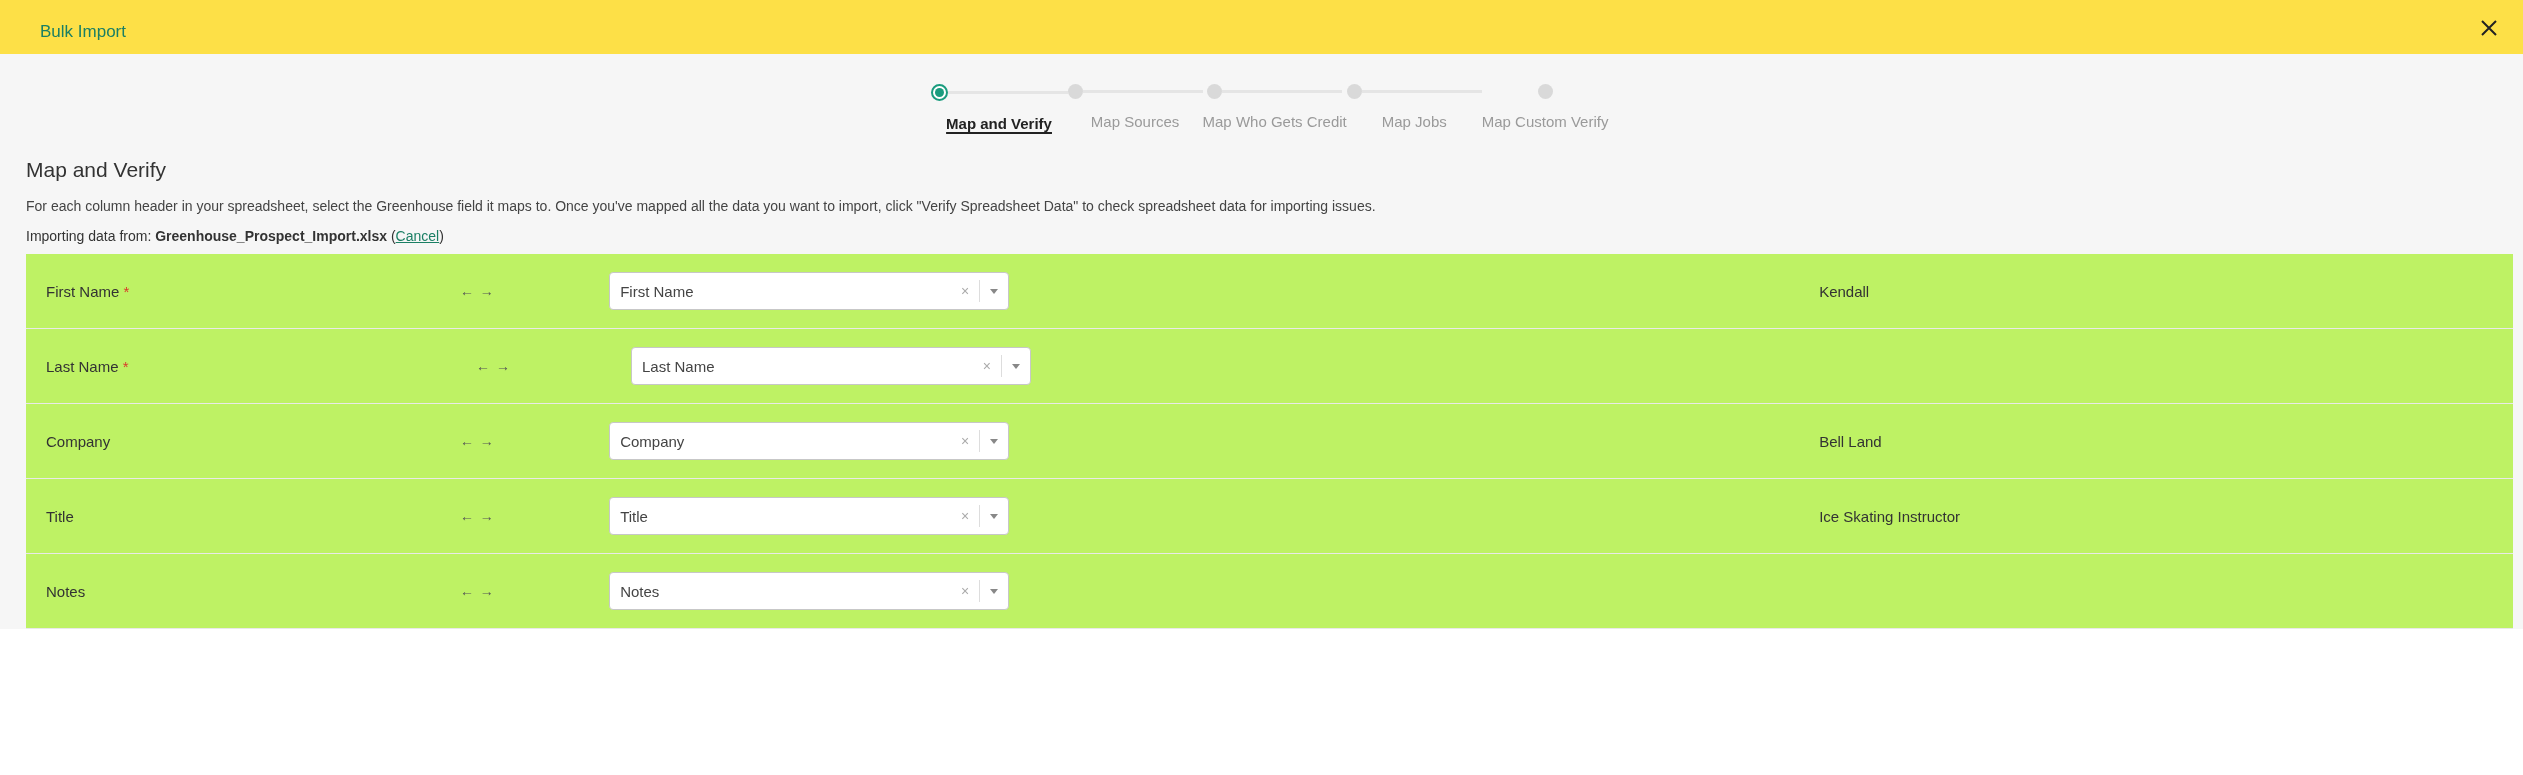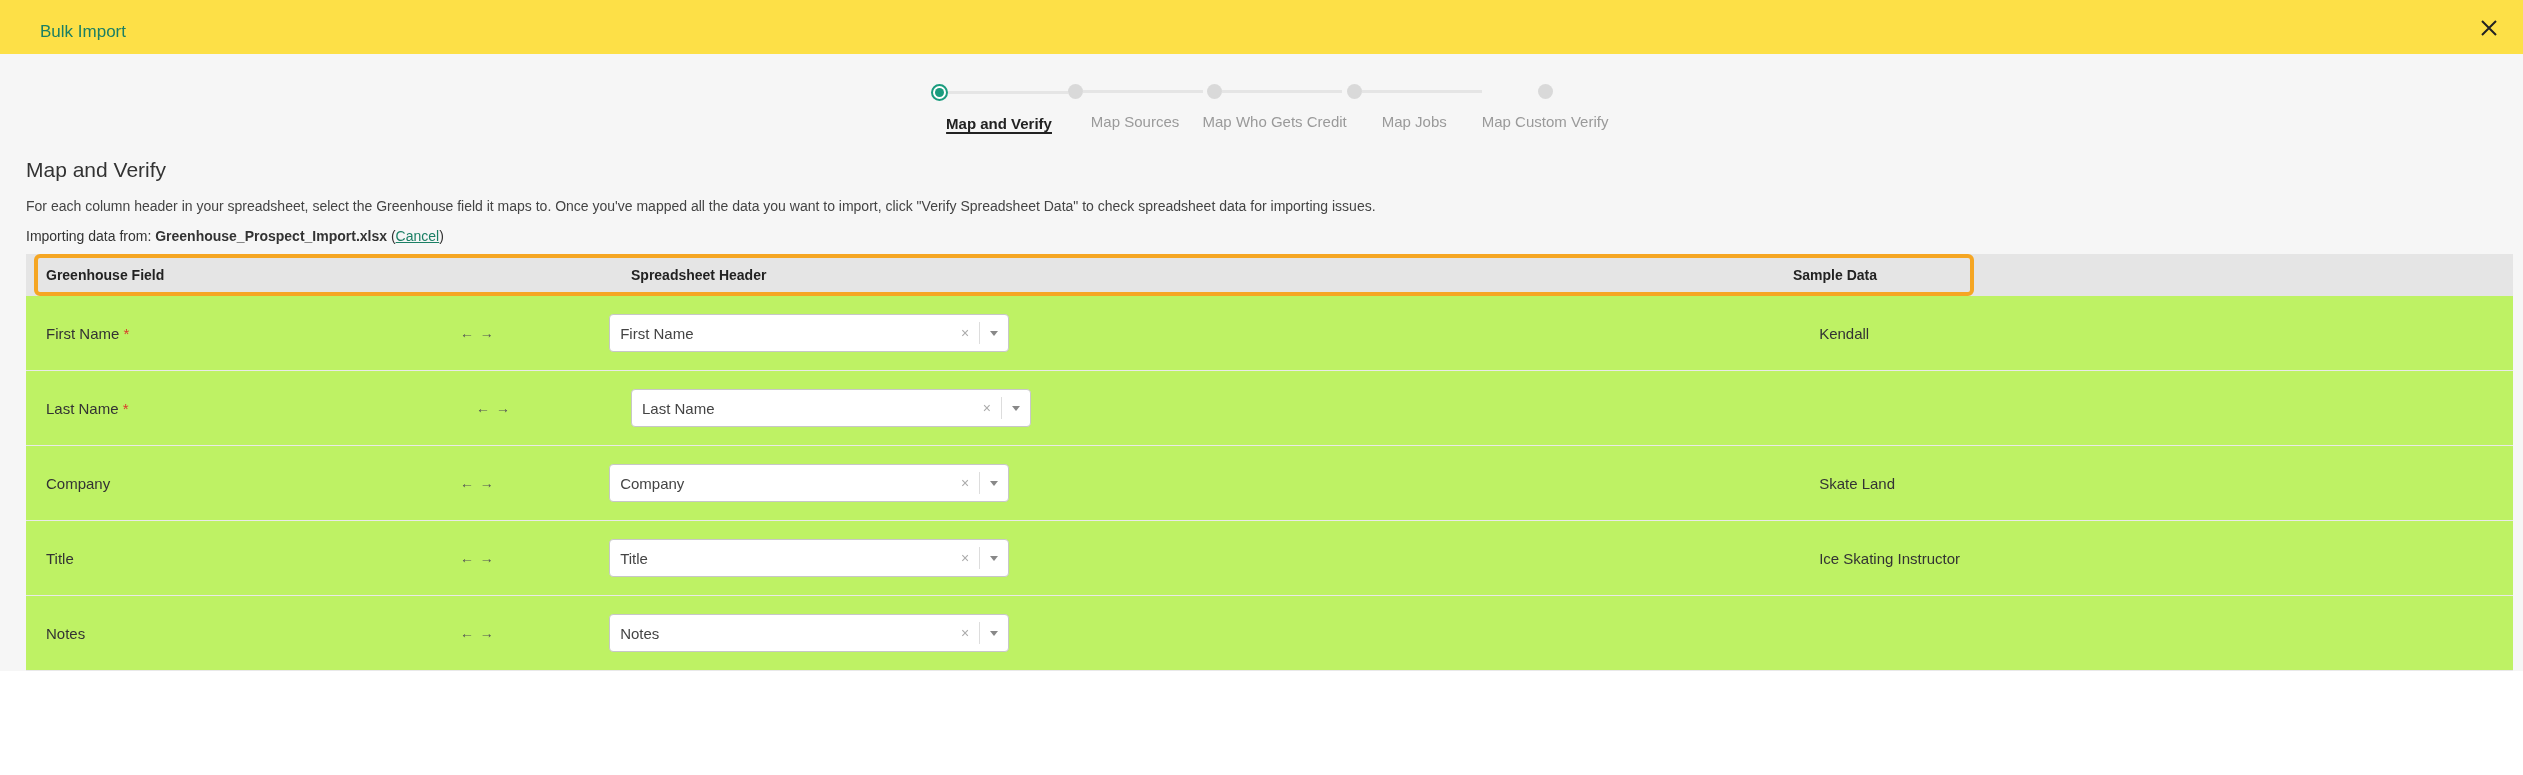--- a/index.html
+++ b/index.html
@@ -261,28 +261,20 @@
   </div>
 
   <div class="content">
     <h2 class="section-title">Map and Verify</h2>
     <p class="description">For each column header in your spreadsheet, select the Greenhouse field it maps to. Once you've mapped all the data you want to import, click "Verify Spreadsheet Data" to check spreadsheet data for importing issues.</p>
     <p class="import-line">
       <span>Importing data from: </span><span class="import-file">Greenhouse_Prospect_Import.xlsx</span>
       <span> (</span><a class="cancel-link">Cancel</a><span>)</span>
     </p>
 
-    <div class="table-header-wrap">
-      <div class="table-header">
-        <div class="col-field">Greenhouse Field</div>
-        <div class="col-header">Spreadsheet Header</div>
-        <div class="col-sample">Sample Data</div>
-      </div>
-      <div class="highlight-box"></div>
-    </div>
 
     <div class="map-row">
       <div class="field-cell">
         <span>First Name</span> <span class="req">*</span>
       </div>
       <div class="arrows-cell">← →</div>
       <div class="select-cell">
         <div class="select-box">
           <span class="select-text">First Name</span>
           <span class="select-clear">×</span>
@@ -314,21 +306,21 @@
       </div>
       <div class="arrows-cell">← →</div>
       <div class="select-cell">
         <div class="select-box">
           <span class="select-text">Company</span>
           <span class="select-clear">×</span>
           <span class="select-divider"></span>
           <span class="select-caret"></span>
         </div>
       </div>
-      <div class="sample-cell">Skate Land</div>
+      <div class="sample-cell">Bell Land</div>
     </div>
 
     <div class="map-row">
       <div class="field-cell">
         <span>Title</span>
       </div>
       <div class="arrows-cell">← →</div>
       <div class="select-cell">
         <div class="select-box">
           <span class="select-text">Title</span>

